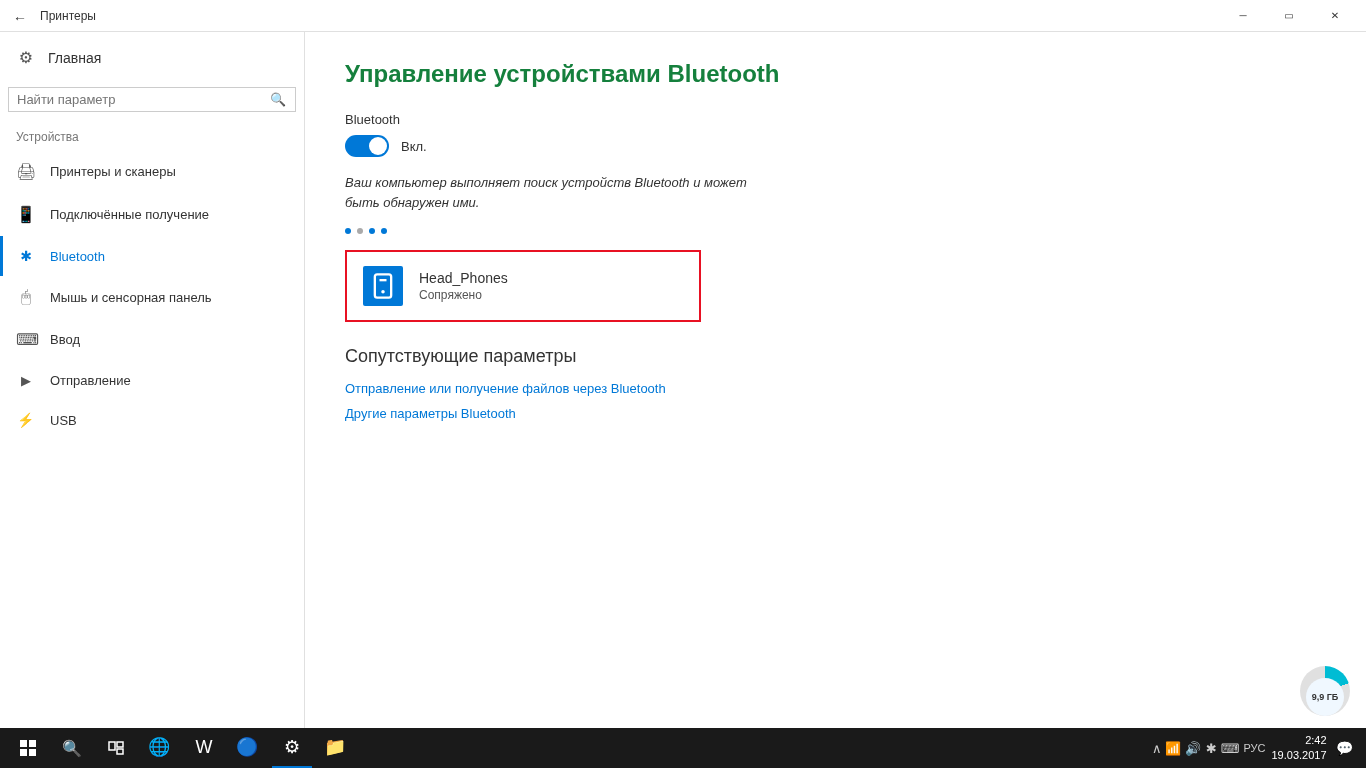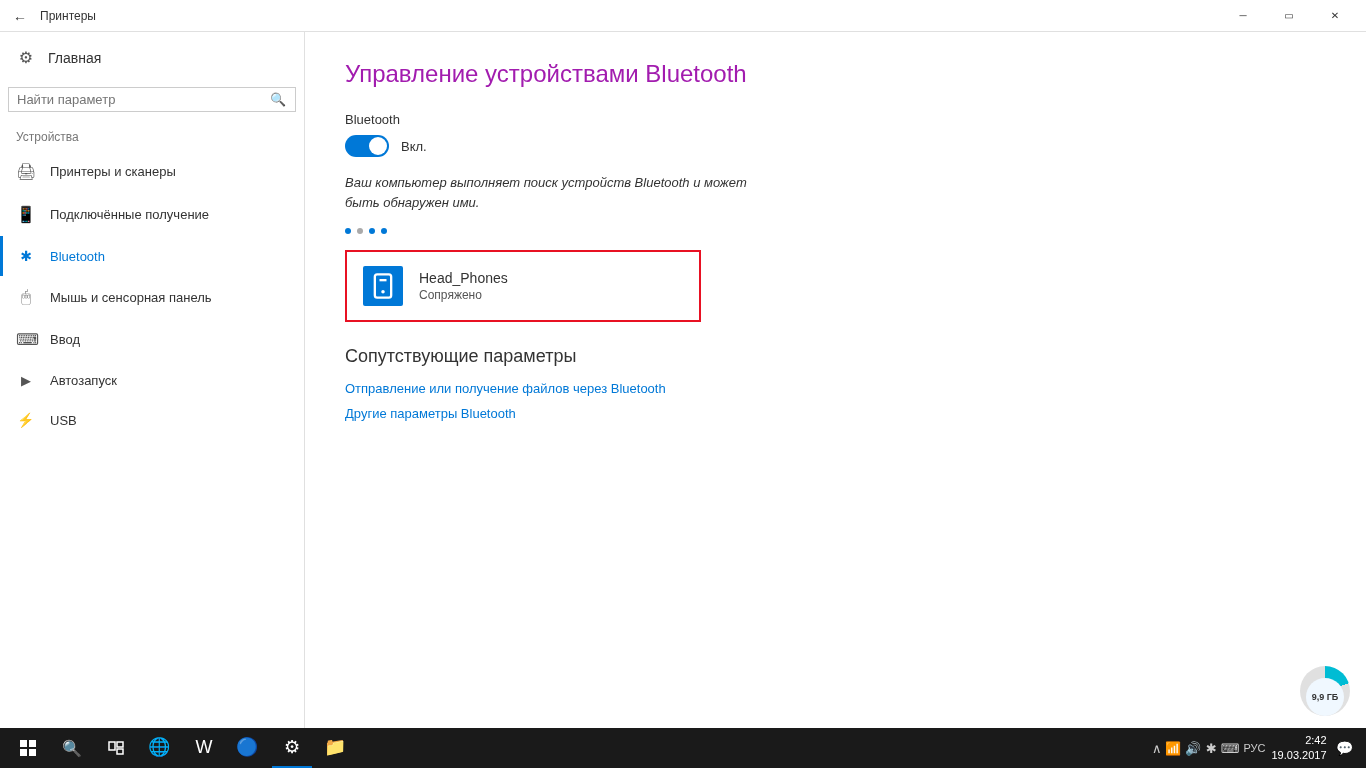--- a/index.html
+++ b/index.html
@@ -50,21 +50,21 @@
       padding: 12px 16px; cursor: pointer; font-size: 13px; color: #333; position: relative;
     }
     .sidebar-item.active {
       color: #0078d7; border-left: 3px solid #0078d7; padding-left: 13px;
     }
     .sidebar-item.active .sidebar-icon { color: #0078d7; }
     .sidebar-icon { font-size: 16px; width: 20px; text-align: center; color: #555; flex-shrink: 0; }
 
     
     .main { flex: 1; padding: 28px 40px; overflow-y: auto; background: #fff; }
-    .main-title { font-size: 24px; font-weight: 400; color: #a21caf; margin-bottom: 24px; }
+    .main-title { font-size: 24px; font-weight: 700; color: #15803d; margin-bottom: 24px; }
 
     .section-label { font-size: 13px; color: #333; margin-bottom: 8px; }
 
     
     .toggle-row { display: flex; align-items: center; gap: 12px; margin-bottom: 16px; }
     .toggle {
       width: 44px; height: 22px; background: #0078d7; border-radius: 11px;
       position: relative; cursor: pointer; flex-shrink: 0;
     }
     .toggle-knob {
@@ -177,21 +177,21 @@
     <div class="sidebar-item">
       <span class="sidebar-icon">🖱</span>
       <span>Мышь и сенсорная панель</span>
     </div>
     <div class="sidebar-item">
       <span class="sidebar-icon">⌨</span>
       <span>Ввод</span>
     </div>
     <div class="sidebar-item">
       <span class="sidebar-icon" style="font-size:13px;">▶</span>
-      <span>Автозапуск</span>
+      <span>Отправление</span>
     </div>
     <div class="sidebar-item">
       <span class="sidebar-icon" style="font-size:14px;">⚡</span>
       <span>USB</span>
     </div>
   </div>
 
   <div class="main">
     <h1 class="main-title">Управление устройствами Bluetooth</h1>
 

